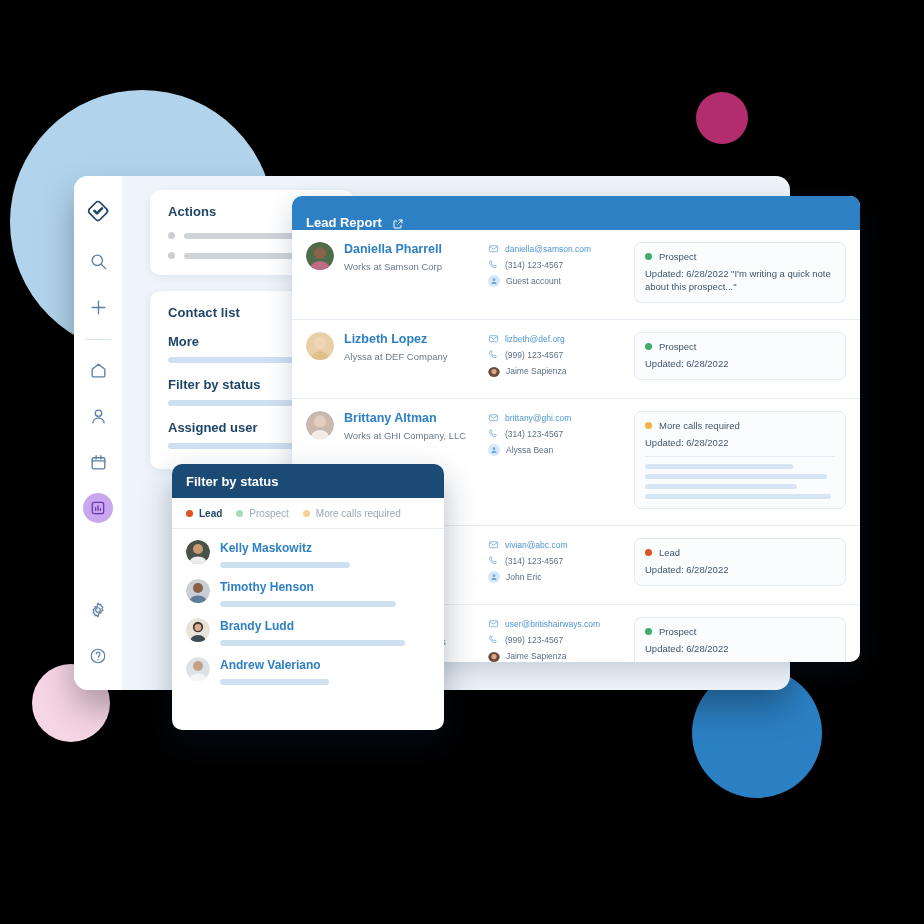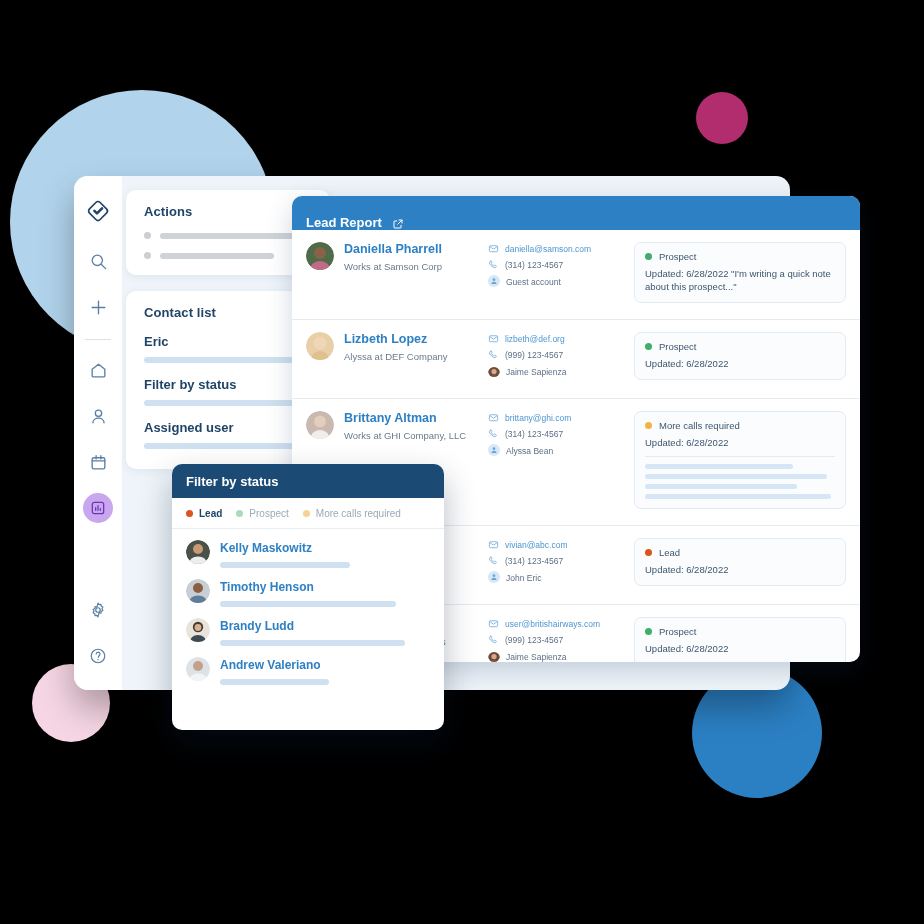--- a/index.html
+++ b/index.html
@@ -43,21 +43,21 @@
   .side-divider { width: 26px; height: 1px; background: #D7E2EC; margin: 4px 0 12px; }
   #sidebar-item-reports .badge {
     width: 30px; height: 30px; border-radius: 50%;
     background: #C9A7EE; color: #6B35B5;
     display: flex; align-items: center; justify-content: center;
   }
   .side-spacer { flex: 1; }
   #sidebar-bottom { padding-bottom: 16px; display: flex; flex-direction: column; align-items: center; }
 
   
-  #left-panels { position: absolute; left: 52px; top: 0; width: 204px; padding: 14px 0 0 0; }
+  #left-panels { position: absolute; left: 76px; top: 0; width: 204px; padding: 14px 0 0 0; }
   .panel {
     background: #FFFFFF; border-radius: 10px;
     box-shadow: 0 2px 8px rgba(40,70,110,.08);
     padding: 14px 18px 16px;
     margin-bottom: 16px;
   }
   .panel-title {
     font-size: 13px; font-weight: 700; color: #1F4467;
     letter-spacing: .1px;
   }
@@ -90,21 +90,21 @@
     display: flex; padding: 12px 14px 16px 14px;
     border-bottom: 1px solid #E5EBF1;
   }
   .contact-row:last-child { border-bottom: none; }
   .avatar { width: 28px; height: 28px; border-radius: 50%; flex: none; overflow: hidden; }
   .avatar svg { display: block; }
   .contact-ident { width: 154px; padding-left: 10px; }
   .contact-name { font-size: 12.5px; font-weight: 700; color: #2E80C4; line-height: 15px; }
   .contact-company { font-size: 9.5px; color: #6A7B8C; margin-top: 4px; }
   .contact-meta { width: 140px; padding-top: 1px; }
-  .meta-line { display: flex; align-items: flex-end; gap: 6px; margin-bottom: 5px; }
+  .meta-line { display: flex; align-items: center; gap: 6px; margin-bottom: 5px; }
   .meta-icon { width: 11px; height: 11px; flex: none; color: #7FB2DC; display: flex; }
   .meta-text { font-size: 8.5px; color: #5C7086; white-space: nowrap; }
   .meta-text.link { color: #4E96D0; }
   .meta-avatar { width: 12px; height: 12px; border-radius: 50%; overflow: hidden; flex: none; }
   .meta-usericon {
     width: 12px; height: 12px; border-radius: 50%; flex: none;
     background: #D6E8F7; display: flex; align-items: center; justify-content: center; color: #6BA3D8;
   }
 
   .status-box {
@@ -231,21 +231,21 @@
           <span class="sk-bar" style="width:86%"></span>
         </div>
         <div class="sk-row">
           <span class="sk-dot"></span>
           <span class="sk-bar" style="width:68%"></span>
         </div>
       </div>
 
       <div class="panel" style="padding-bottom:20px">
         <div class="panel-title">Contact list</div>
-        <div class="field-label">Eric</div>
+        <div class="field-label">More</div>
         <div class="field-bar"></div>
         <div class="field-label">Filter by status</div>
         <div class="field-bar"></div>
         <div class="field-label">Assigned user</div>
         <div class="field-bar"></div>
       </div>
 
     </div>
   </div>
 

